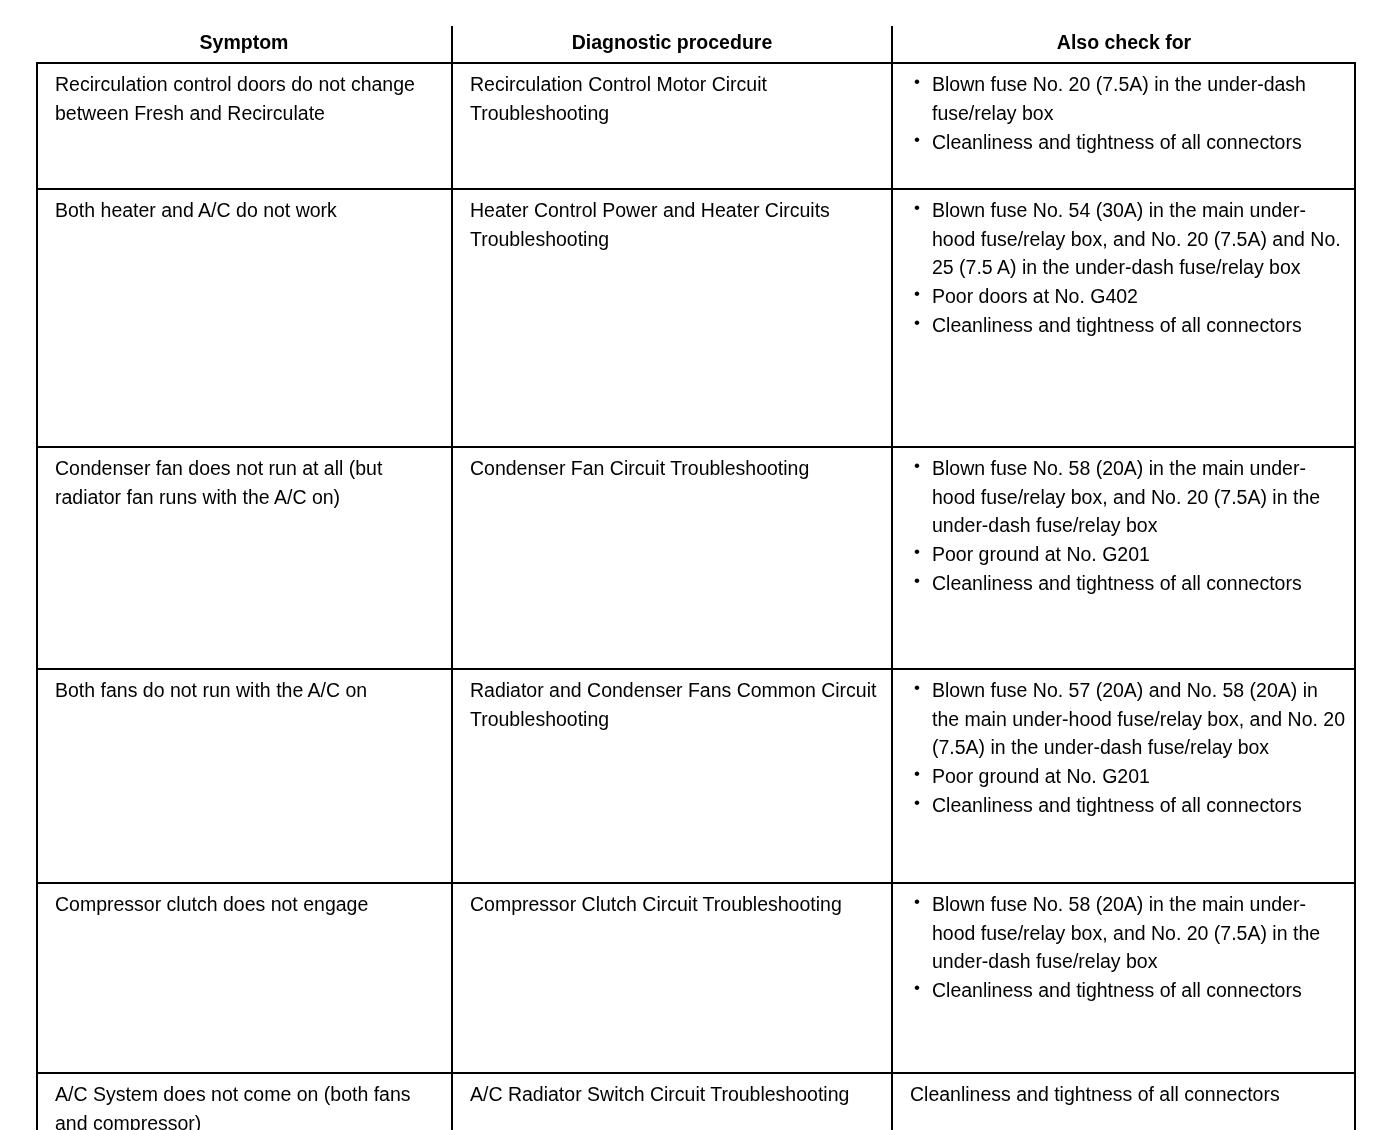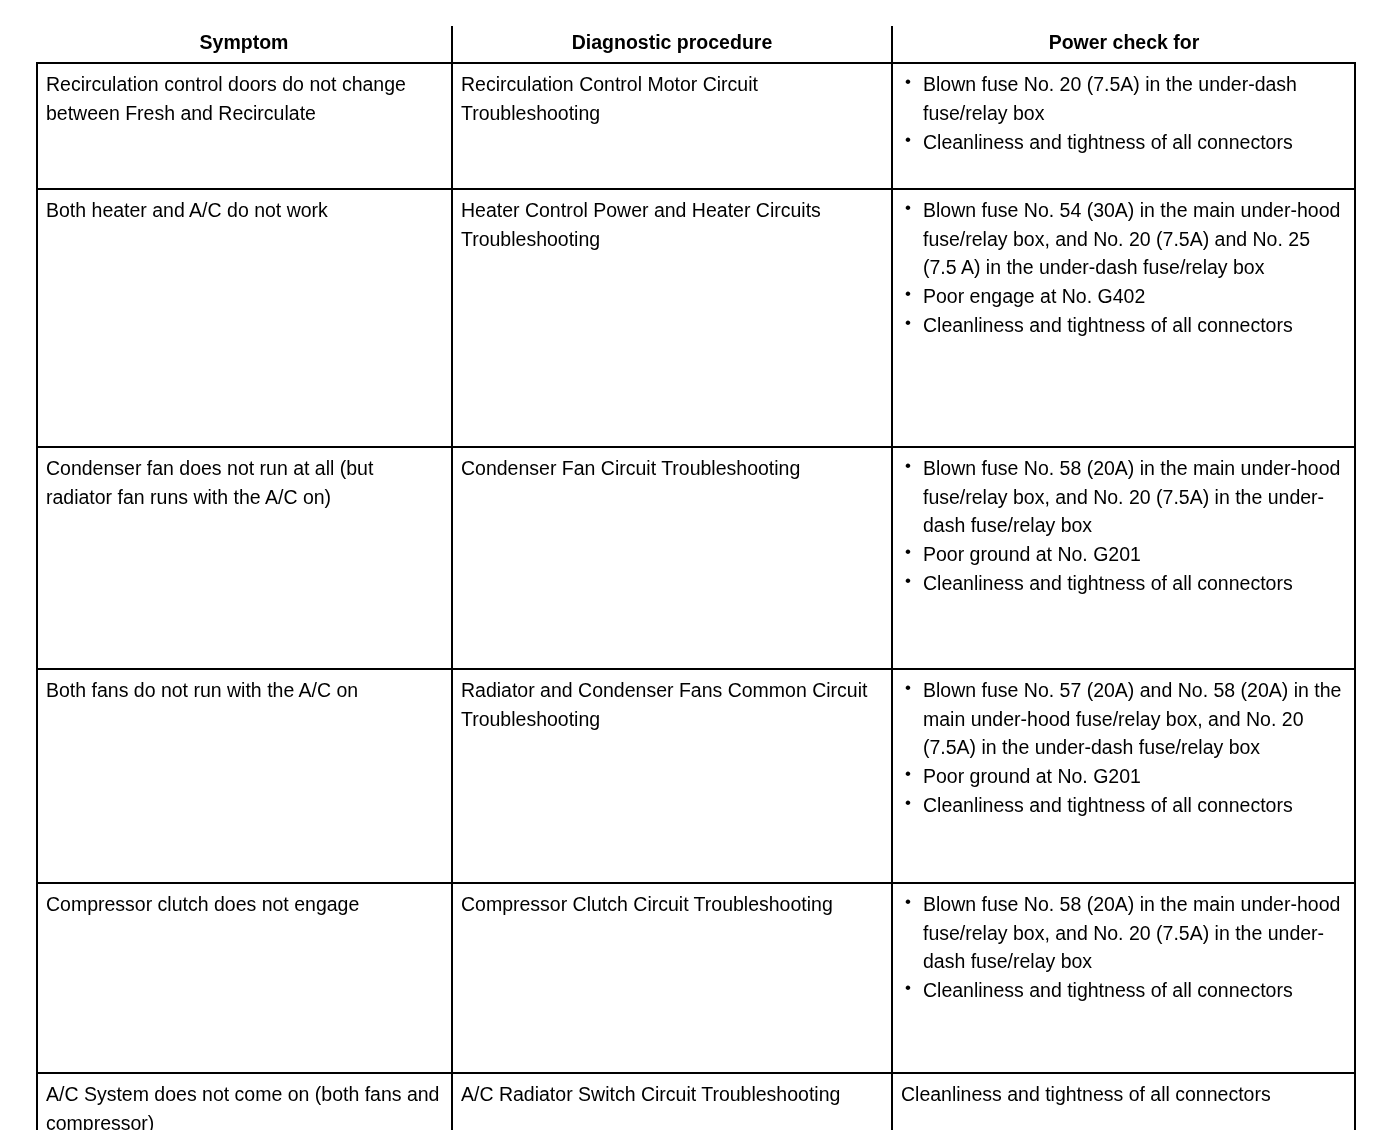--- a/index.html
+++ b/index.html
@@ -42,21 +42,21 @@
     vertical-align: bottom;
   }
   table.dtc thead th.mid {
     border-left: 2.5px solid #000;
     border-right: 2.5px solid #000;
   }
   table.dtc tbody td {
     border-bottom: 2.2px solid #000;
     border-right: 2.2px solid #000;
     vertical-align: top;
-    padding: 6px 8px 10px 8px;
+    padding: 6px 8px 10px 17px;
   }
   table.dtc tbody td.first {
     border-left: 2.2px solid #000;
   }
   .cell-text {
     display: block;
     white-space: pre-line;
   }
   ul.checks {
     list-style: none;
@@ -95,21 +95,21 @@
   <table class="dtc">
     <colgroup>
       <col class="c1">
       <col class="c2">
       <col class="c3">
     </colgroup>
     <thead>
       <tr>
         <th>Symptom</th>
         <th class="mid">Diagnostic procedure</th>
-        <th>Power check for</th>
+        <th>Also check for</th>
       </tr>
     </thead>
     <tbody>
 
       <tr class="r1">
         <td class="first">
           <span class="cell-text">Recirculation control doors do not change between Fresh and Recirculate</span>
         </td>
         <td>
           <span class="cell-text">Recirculation Control Motor Circuit Troubleshooting</span>
@@ -125,21 +125,21 @@
       <tr class="r2">
         <td class="first">
           <span class="cell-text">Both heater and A/C do not work</span>
         </td>
         <td>
           <span class="cell-text">Heater Control Power and Heater Circuits Troubleshooting</span>
         </td>
         <td>
           <ul class="checks">
             <li><span class="bullet">•</span><span>Blown fuse No. 54 (30A) in the main under-hood fuse/relay box, and No. 20 (7.5A) and No. 25 (7.5 A) in the under-dash fuse/relay box</span></li>
-            <li><span class="bullet">•</span><span>Poor engage at No. G402</span></li>
+            <li><span class="bullet">•</span><span>Poor doors at No. G402</span></li>
             <li><span class="bullet">•</span><span>Cleanliness and tightness of all connectors</span></li>
           </ul>
         </td>
       </tr>
 
       <tr class="r3">
         <td class="first">
           <span class="cell-text">Condenser fan does not run at all (but radiator fan runs with the A/C on)</span>
         </td>
         <td>

